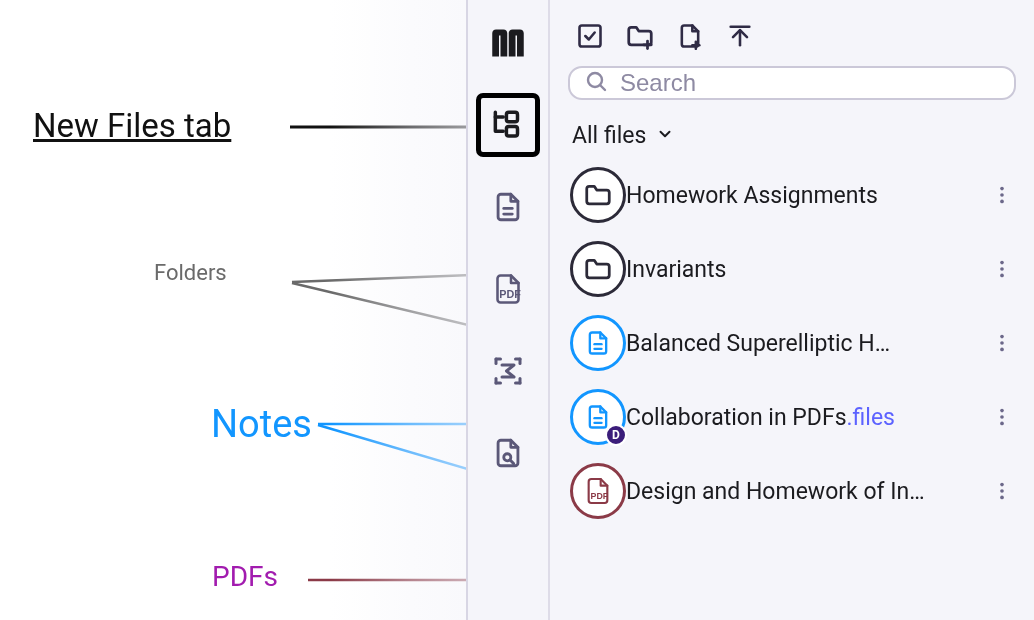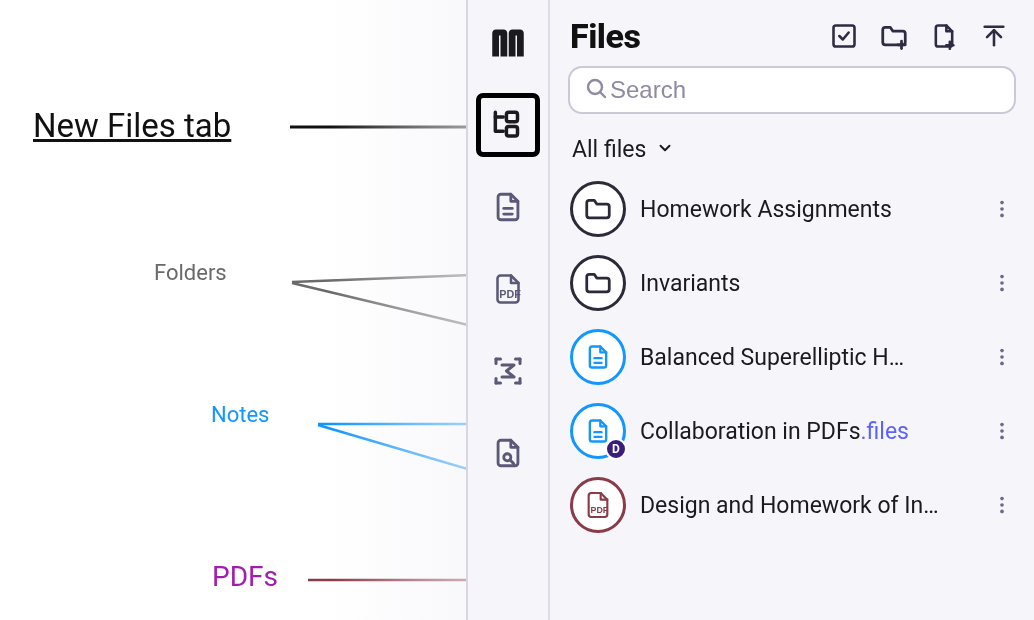--- a/index.html
+++ b/index.html
@@ -68,43 +68,43 @@
     width: 40px; height: 40px;
     display: flex; align-items: center; justify-content: center;
     color: #2f2b45;
   }
 
   .search-box {
     display: flex; align-items: center;
     background: #fff;
     border: 2px solid #cbc8d8;
     border-radius: 14px;
-    height: 48px;
+    height: 34px;
     padding: 0 14px;
+    gap: 10px;
   }
   .search-box input {
     flex: 1; border: none; outline: none;
     font-size: 24px; color: #6a6780;
     background: transparent;
   }
   .search-box input::placeholder { color: #8e8aa3; }
   .search-ico { color: #8e8aa3; }
 
   .filter-row {
     display: flex; align-items: center;
     padding: 22px 4px 8px 4px;
     font-size: 23px; color: #1b1b1f;
     gap: 10px;
   }
 
   .file-list { display: flex; flex-direction: column; gap: 6px; padding: 4px 0; }
   .file-row {
     display: flex; align-items: center;
     padding: 6px 2px;
-    gap: 14px;
   }
   .file-icon-wrap {
     width: 56px; height: 56px; border-radius: 50%;
     display: flex; align-items: center; justify-content: center;
     border: 3px solid;
     background: #fff;
     position: relative;
     flex: 0 0 56px;
   }
   .file-name {
@@ -132,21 +132,21 @@
   }
 
   
   .callout {
     position: absolute;
     font-size: 33px;
     white-space: nowrap;
   }
   .callout.black { color: #111; text-decoration: underline; }
   .callout.grey  { color: #6a6a6a; font-size: 22px; }
-  .callout.blue  { color: #1296ff; font-size: 22px; }
+  .callout.blue  { color: #1296ff; font-size: 38px; }
   .callout.maroon{ color: #a21caf; font-size: 28px; }
 
   svg.connectors { position: absolute; left: 0; top: 0; pointer-events: none; }
 </style>
 </head>
 <body>
 
 <div class="stage">
 
   <div class="callout black" style="left:33px; top:106px;">New Files tab</div>
@@ -215,21 +215,20 @@
             <path d="M14 3v5h5"></path>
             <circle cx="11.5" cy="15" r="2.5"></circle>
             <line x1="13.5" y1="17" x2="16" y2="19.5"></line>
           </svg>
       </div>
     </div>
 
     <div class="files-pane">
 
       <div class="files-header">
-        <div class="files-title">Files</div>
         <div class="hdr-icon">
           <svg width="28" height="28" viewBox="0 0 24 24" fill="none" stroke="#2f2b45" stroke-width="2.2" stroke-linecap="round" stroke-linejoin="round">
               <rect x="3" y="3" width="18" height="18" rx="2"></rect>
               <polyline points="8 12 11 15 16 9"></polyline>
             </svg>
         </div>
         <div class="hdr-icon">
           <svg width="30" height="30" viewBox="0 0 24 24" fill="none" stroke="#2f2b45" stroke-width="2.2" stroke-linecap="round" stroke-linejoin="round">
               <path d="M3 7a2 2 0 0 1 2-2h4l2 3h8a2 2 0 0 1 2 2v7a2 2 0 0 1-2 2H5a2 2 0 0 1-2-2z"></path>
               <line x1="18" y1="16" x2="18" y2="22"></line>

